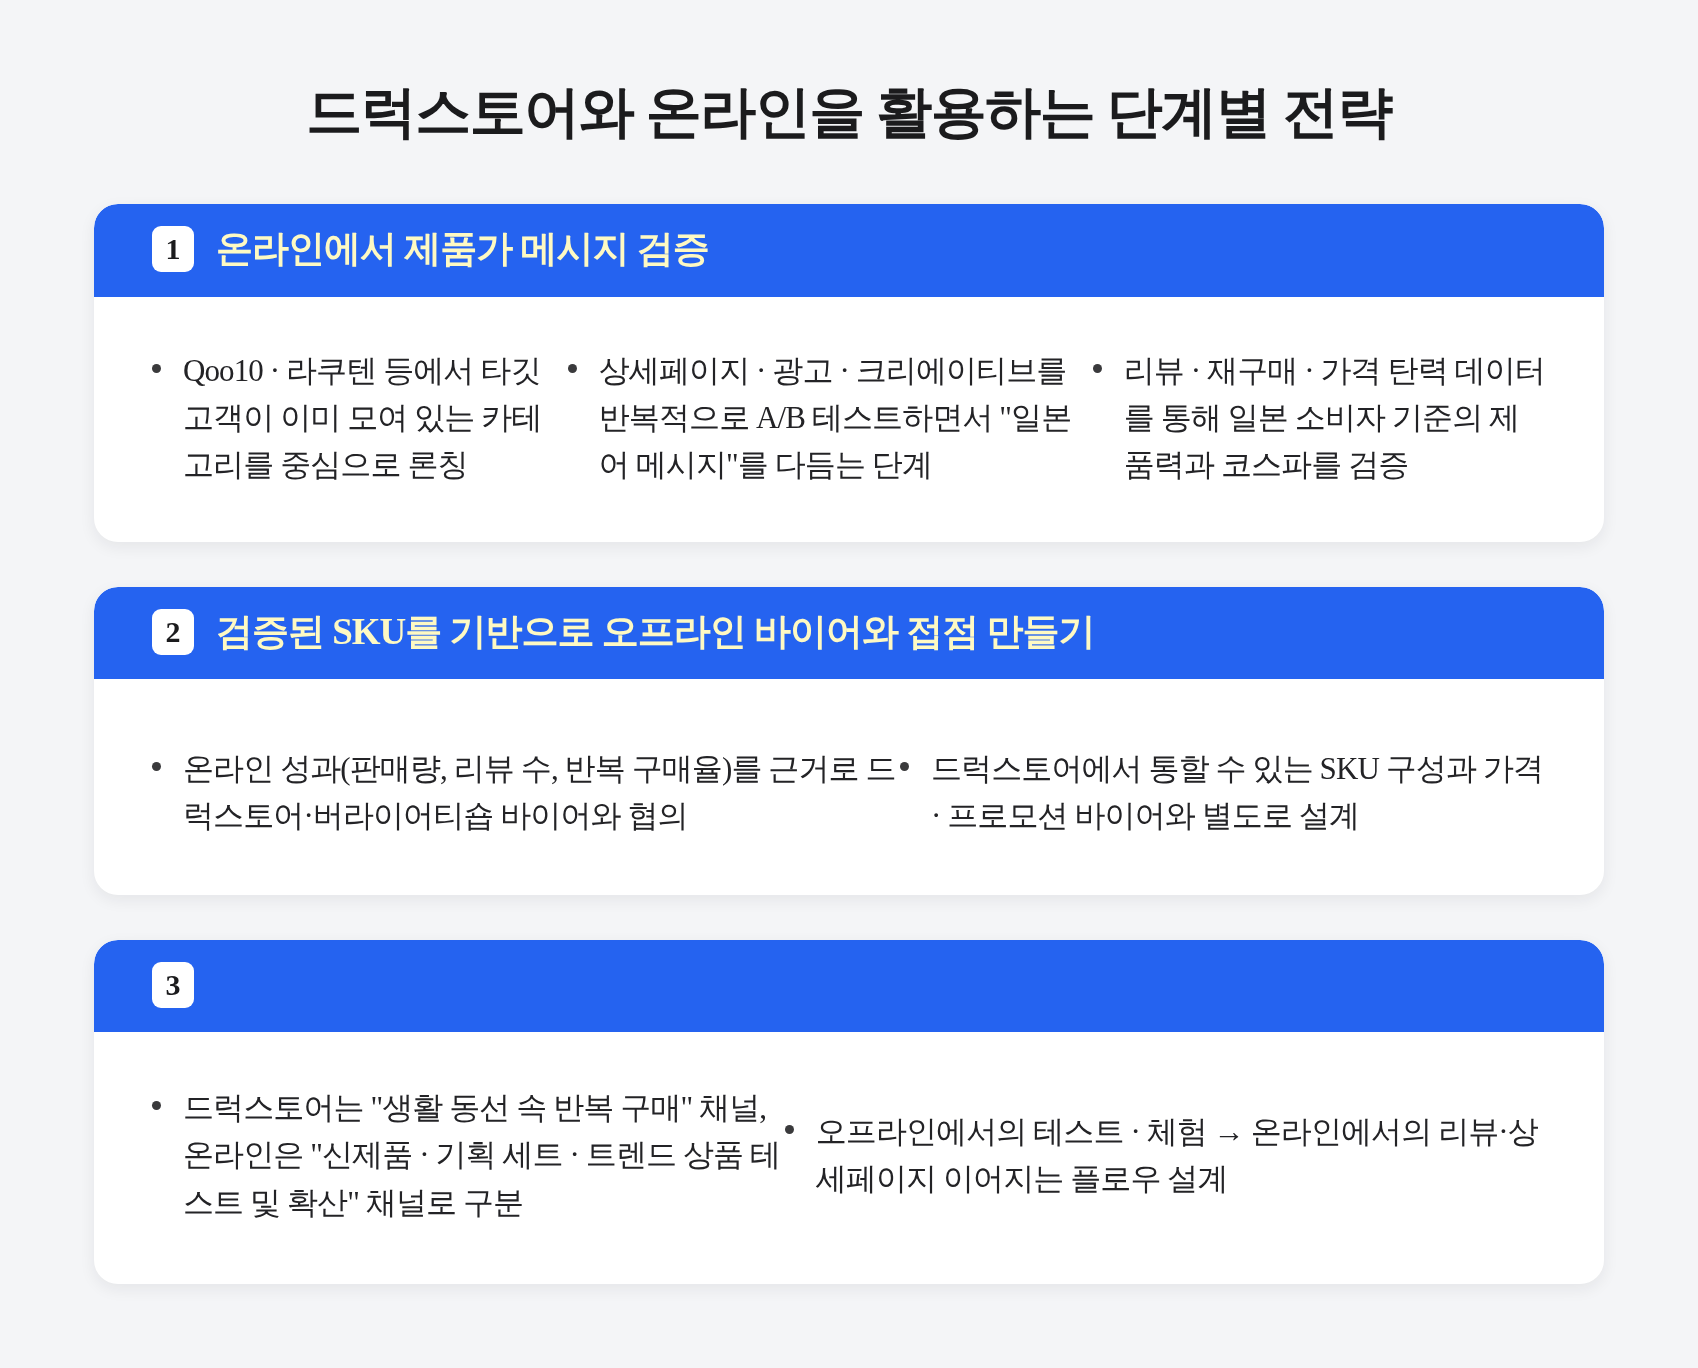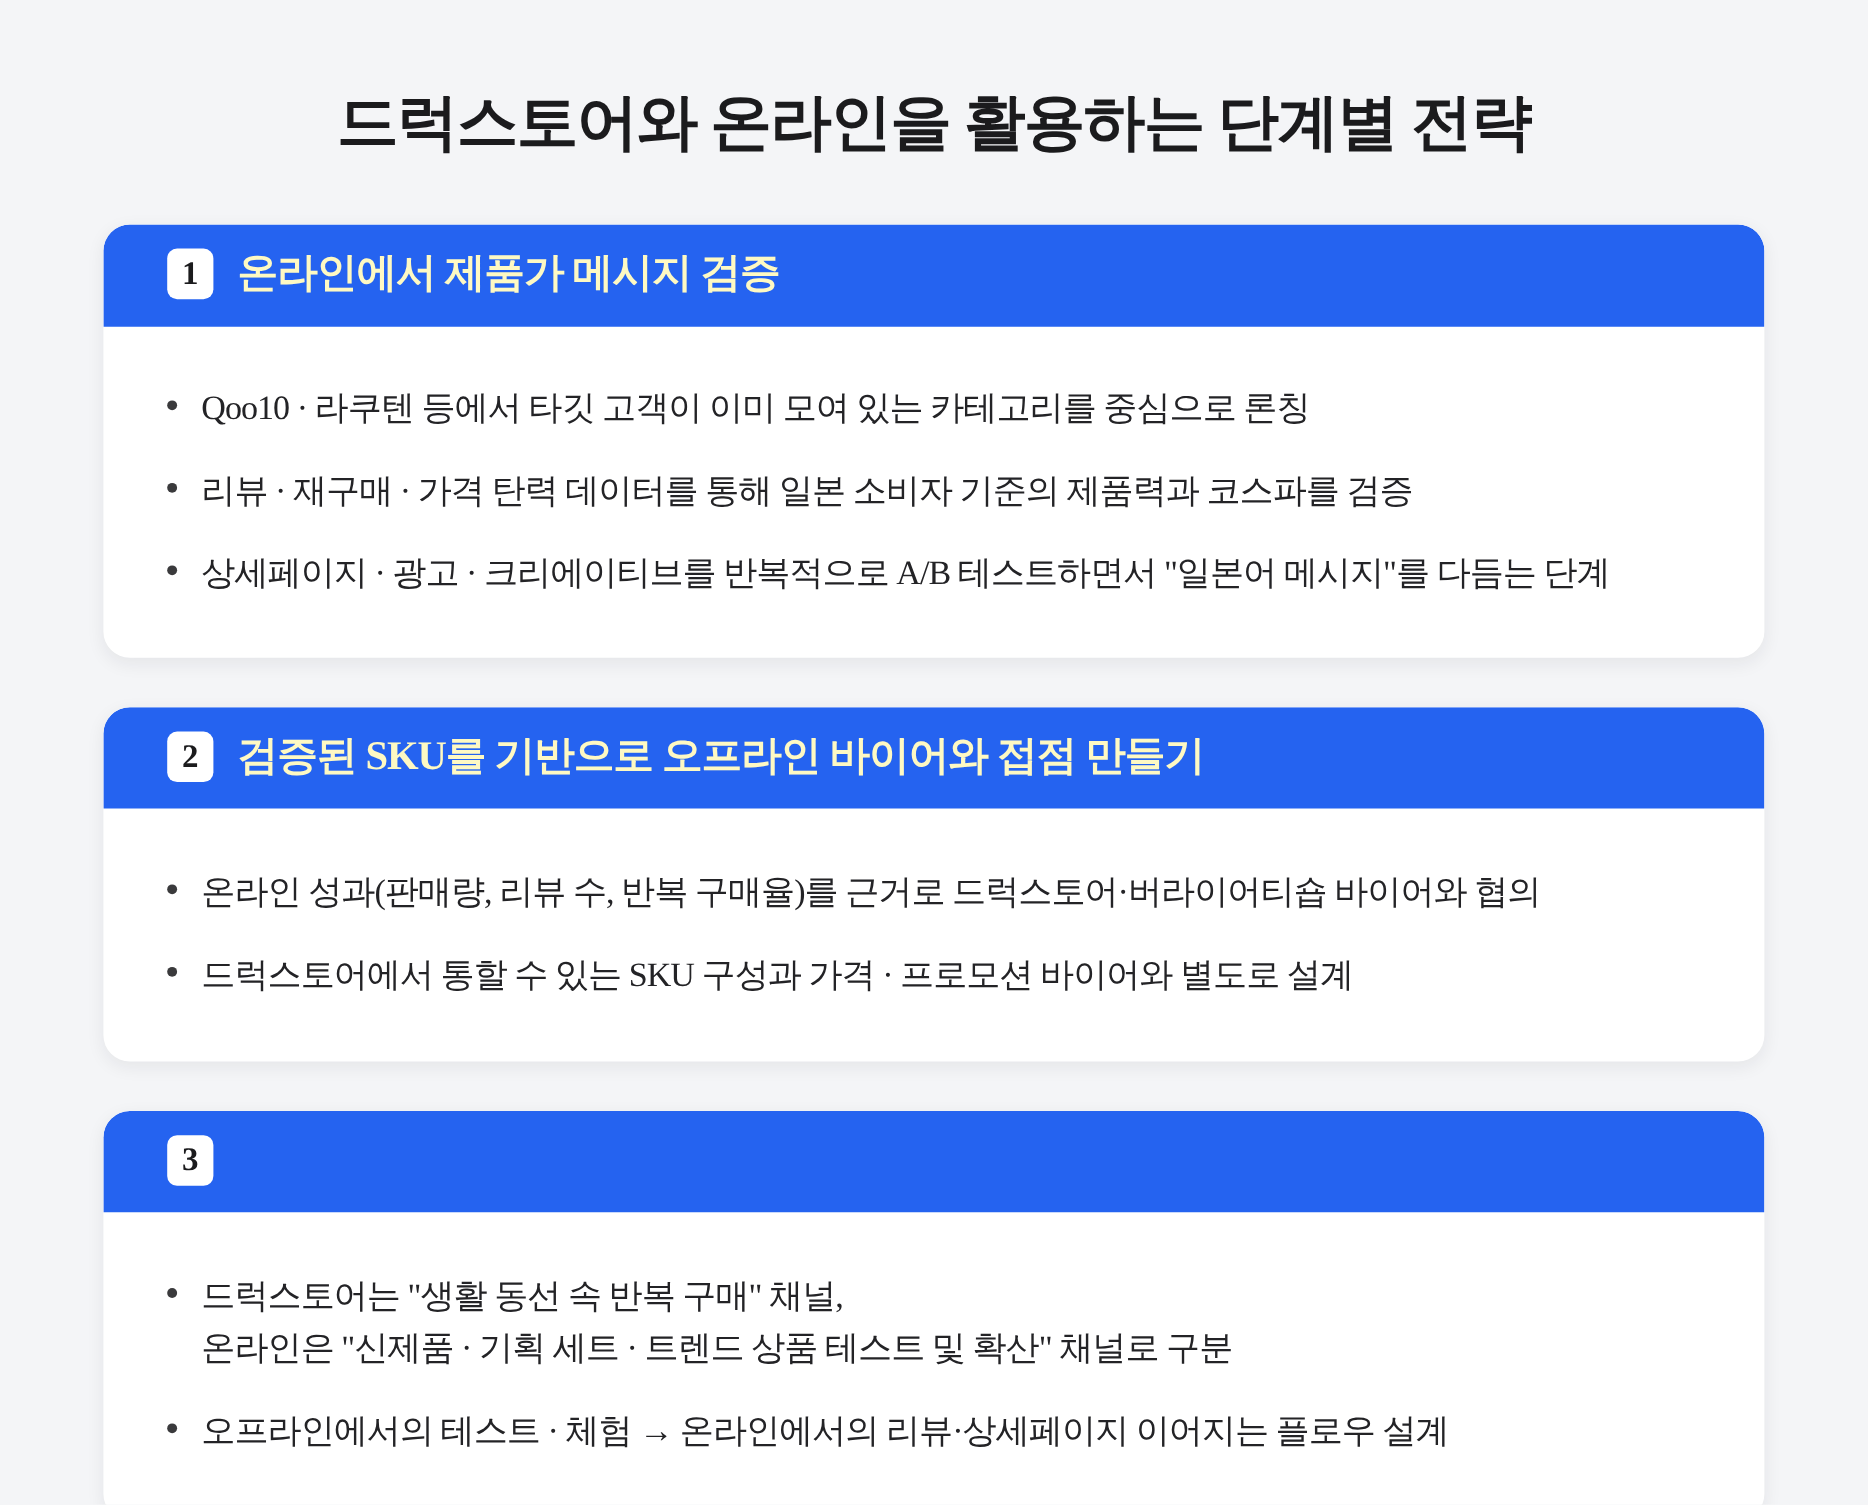--- a/index.html
+++ b/index.html
@@ -82,21 +82,22 @@
     font-size: 37px;
     font-weight: 700;
     letter-spacing: -1px;
     line-height: 1.25;
     white-space: nowrap;
   }
 
   .card-body {
     padding: 40px 58px 44px 58px;
     display: flex;
-    flex-direction: column;
+    flex-direction: row;
+    align-items: center;
   }
 
   .bullet {
     display: flex;
     align-items: flex-start;
     gap: 22px;
     padding: 14px 0;
   }
 
   .bullet-dot {
@@ -112,21 +113,21 @@
     font-size: 31px;
     font-weight: 500;
     color: #232326;
     letter-spacing: -0.9px;
     line-height: 1.52;
     white-space: pre-line;
   }
 
   
   .card.s1 .card-body { padding-top: 36px; padding-bottom: 40px; }
-  .card.s2 .card-body { padding-top: 38px; padding-bottom: 42px; }
+  .card.s2 .card-body { padding-top: 52px; padding-bottom: 42px; }
   .card.s3 .card-body { padding-top: 38px; padding-bottom: 44px; }
 </style>
 </head>
 <body>
 
 <div class="page">
 
   <h1 class="page-title">드럭스토어와 온라인을 활용하는 단계별 전략</h1>
 
   <div class="sections">
@@ -136,25 +137,25 @@
         <div class="step-badge">1</div>
         <div class="card-header-title">온라인에서 제품가 메시지 검증</div>
       </div>
       <div class="card-body">
         <div class="bullet">
           <span class="bullet-dot"></span>
           <span class="bullet-text">Qoo10 · 라쿠텐 등에서 타깃 고객이 이미 모여 있는 카테고리를 중심으로 론칭</span>
         </div>
         <div class="bullet">
           <span class="bullet-dot"></span>
-          <span class="bullet-text">리뷰 · 재구매 · 가격 탄력 데이터를 통해 일본 소비자 기준의 제품력과 코스파를 검증</span>
+          <span class="bullet-text">상세페이지 · 광고 · 크리에이티브를 반복적으로 A/B 테스트하면서 "일본어 메시지"를 다듬는 단계</span>
         </div>
         <div class="bullet">
           <span class="bullet-dot"></span>
-          <span class="bullet-text">상세페이지 · 광고 · 크리에이티브를 반복적으로 A/B 테스트하면서 "일본어 메시지"를 다듬는 단계</span>
+          <span class="bullet-text">리뷰 · 재구매 · 가격 탄력 데이터를 통해 일본 소비자 기준의 제품력과 코스파를 검증</span>
         </div>
       </div>
     </div>
 
     <div class="card s2">
       <div class="card-header">
         <div class="step-badge">2</div>
         <div class="card-header-title">검증된 SKU를 기반으로 오프라인 바이어와 접점 만들기</div>
       </div>
       <div class="card-body">

